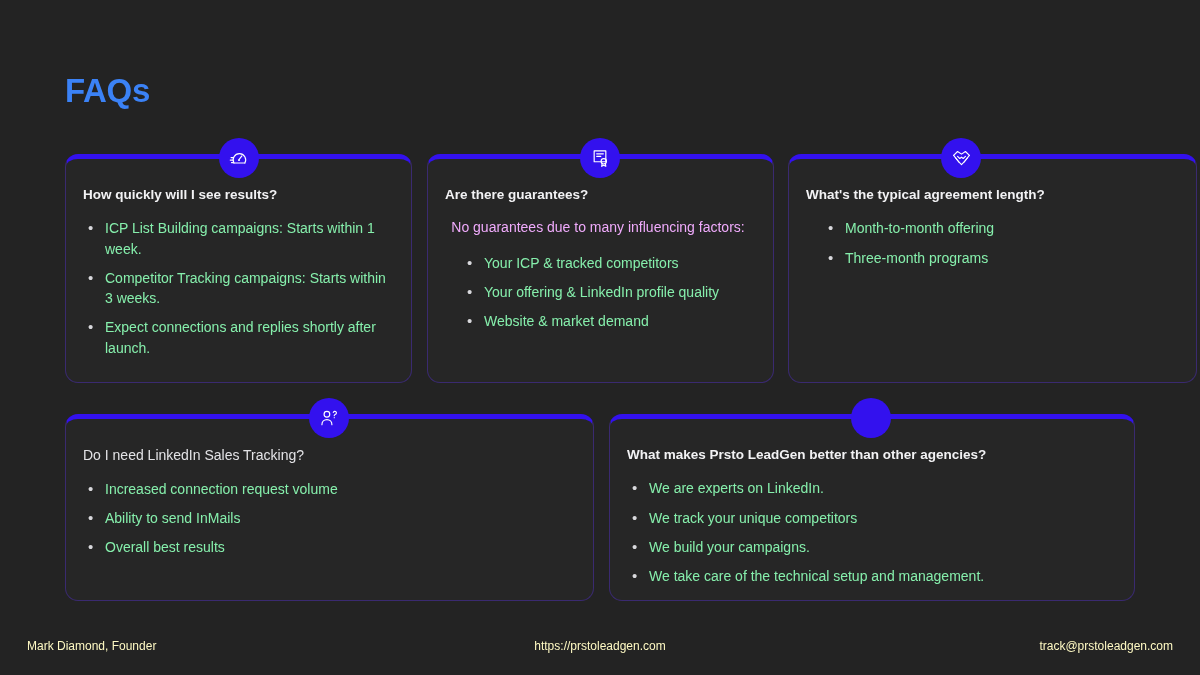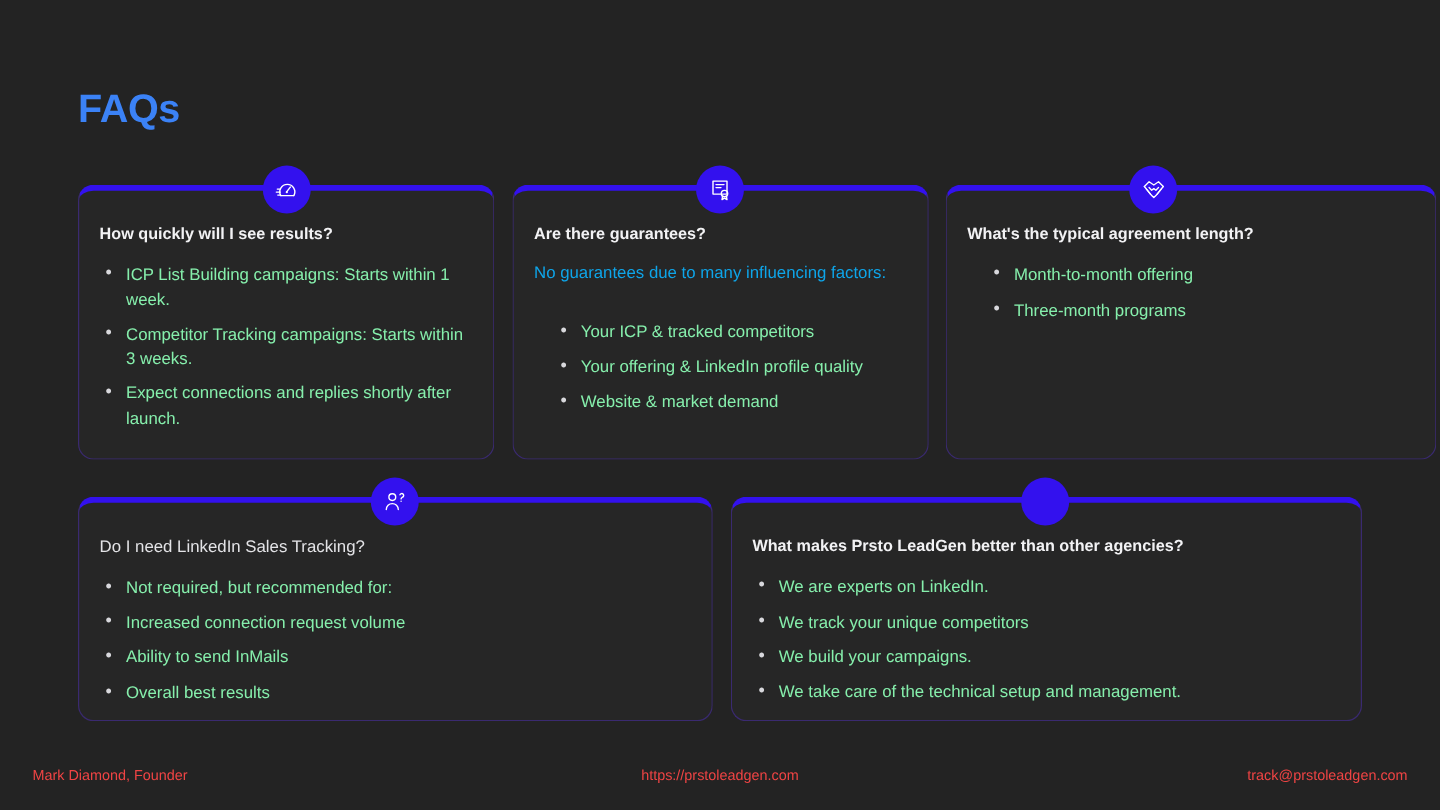--- a/index.html
+++ b/index.html
@@ -53,23 +53,24 @@
     font-size: 13.5px;
     font-weight: bold;
     color: #f2f2f4;
     line-height: 1.35;
     margin-bottom: 14px;
   }
   .q-title.regular { font-weight: normal; font-size: 14px; color: #e3e3e6; }
 
   .intro-line {
     font-size: 14px;
-    color: #0ea5e9;
+    color: #f0abfc;
     line-height: 1.4;
-    margin-bottom: 28px;
+    margin-bottom: 15px;
+    text-align: center;
   }
 
   ul.bullets {
     list-style: none;
     padding: 0;
     margin: 0;
   }
   ul.bullets li {
     position: relative;
     padding-left: 22px;
@@ -114,21 +115,21 @@
     position: absolute;
     left: 0;
     right: 0;
     bottom: 20px;
     height: 18px;
     padding: 0 27px;
     display: flex;
     align-items: center;
     justify-content: space-between;
     font-size: 12px;
-    color: #ef4444;
+    color: #fef9c3;
   }
   .footer-center { position: absolute; left: 0; right: 0; text-align: center; pointer-events: none; }
   .footer span { white-space: nowrap; }
 </style>
 </head>
 <body>
 
 <div class="page-title">FAQs</div>
 
 <div class="card card-1">
@@ -161,21 +162,20 @@
       <li>Month-to-month offering</li>
       <li>Three-month programs</li>
     </ul>
   </div>
 </div>
 
 <div class="card card-4">
   <div class="card-body">
     <div class="q-title regular">Do I need LinkedIn Sales Tracking?</div>
     <ul class="bullets">
-      <li>Not required, but recommended for:</li>
       <li>Increased connection request volume</li>
       <li>Ability to send InMails</li>
       <li>Overall best results</li>
     </ul>
   </div>
 </div>
 
 <div class="card card-5">
   <div class="card-body">
     <div class="q-title">What makes Prsto LeadGen better than other agencies?</div>

